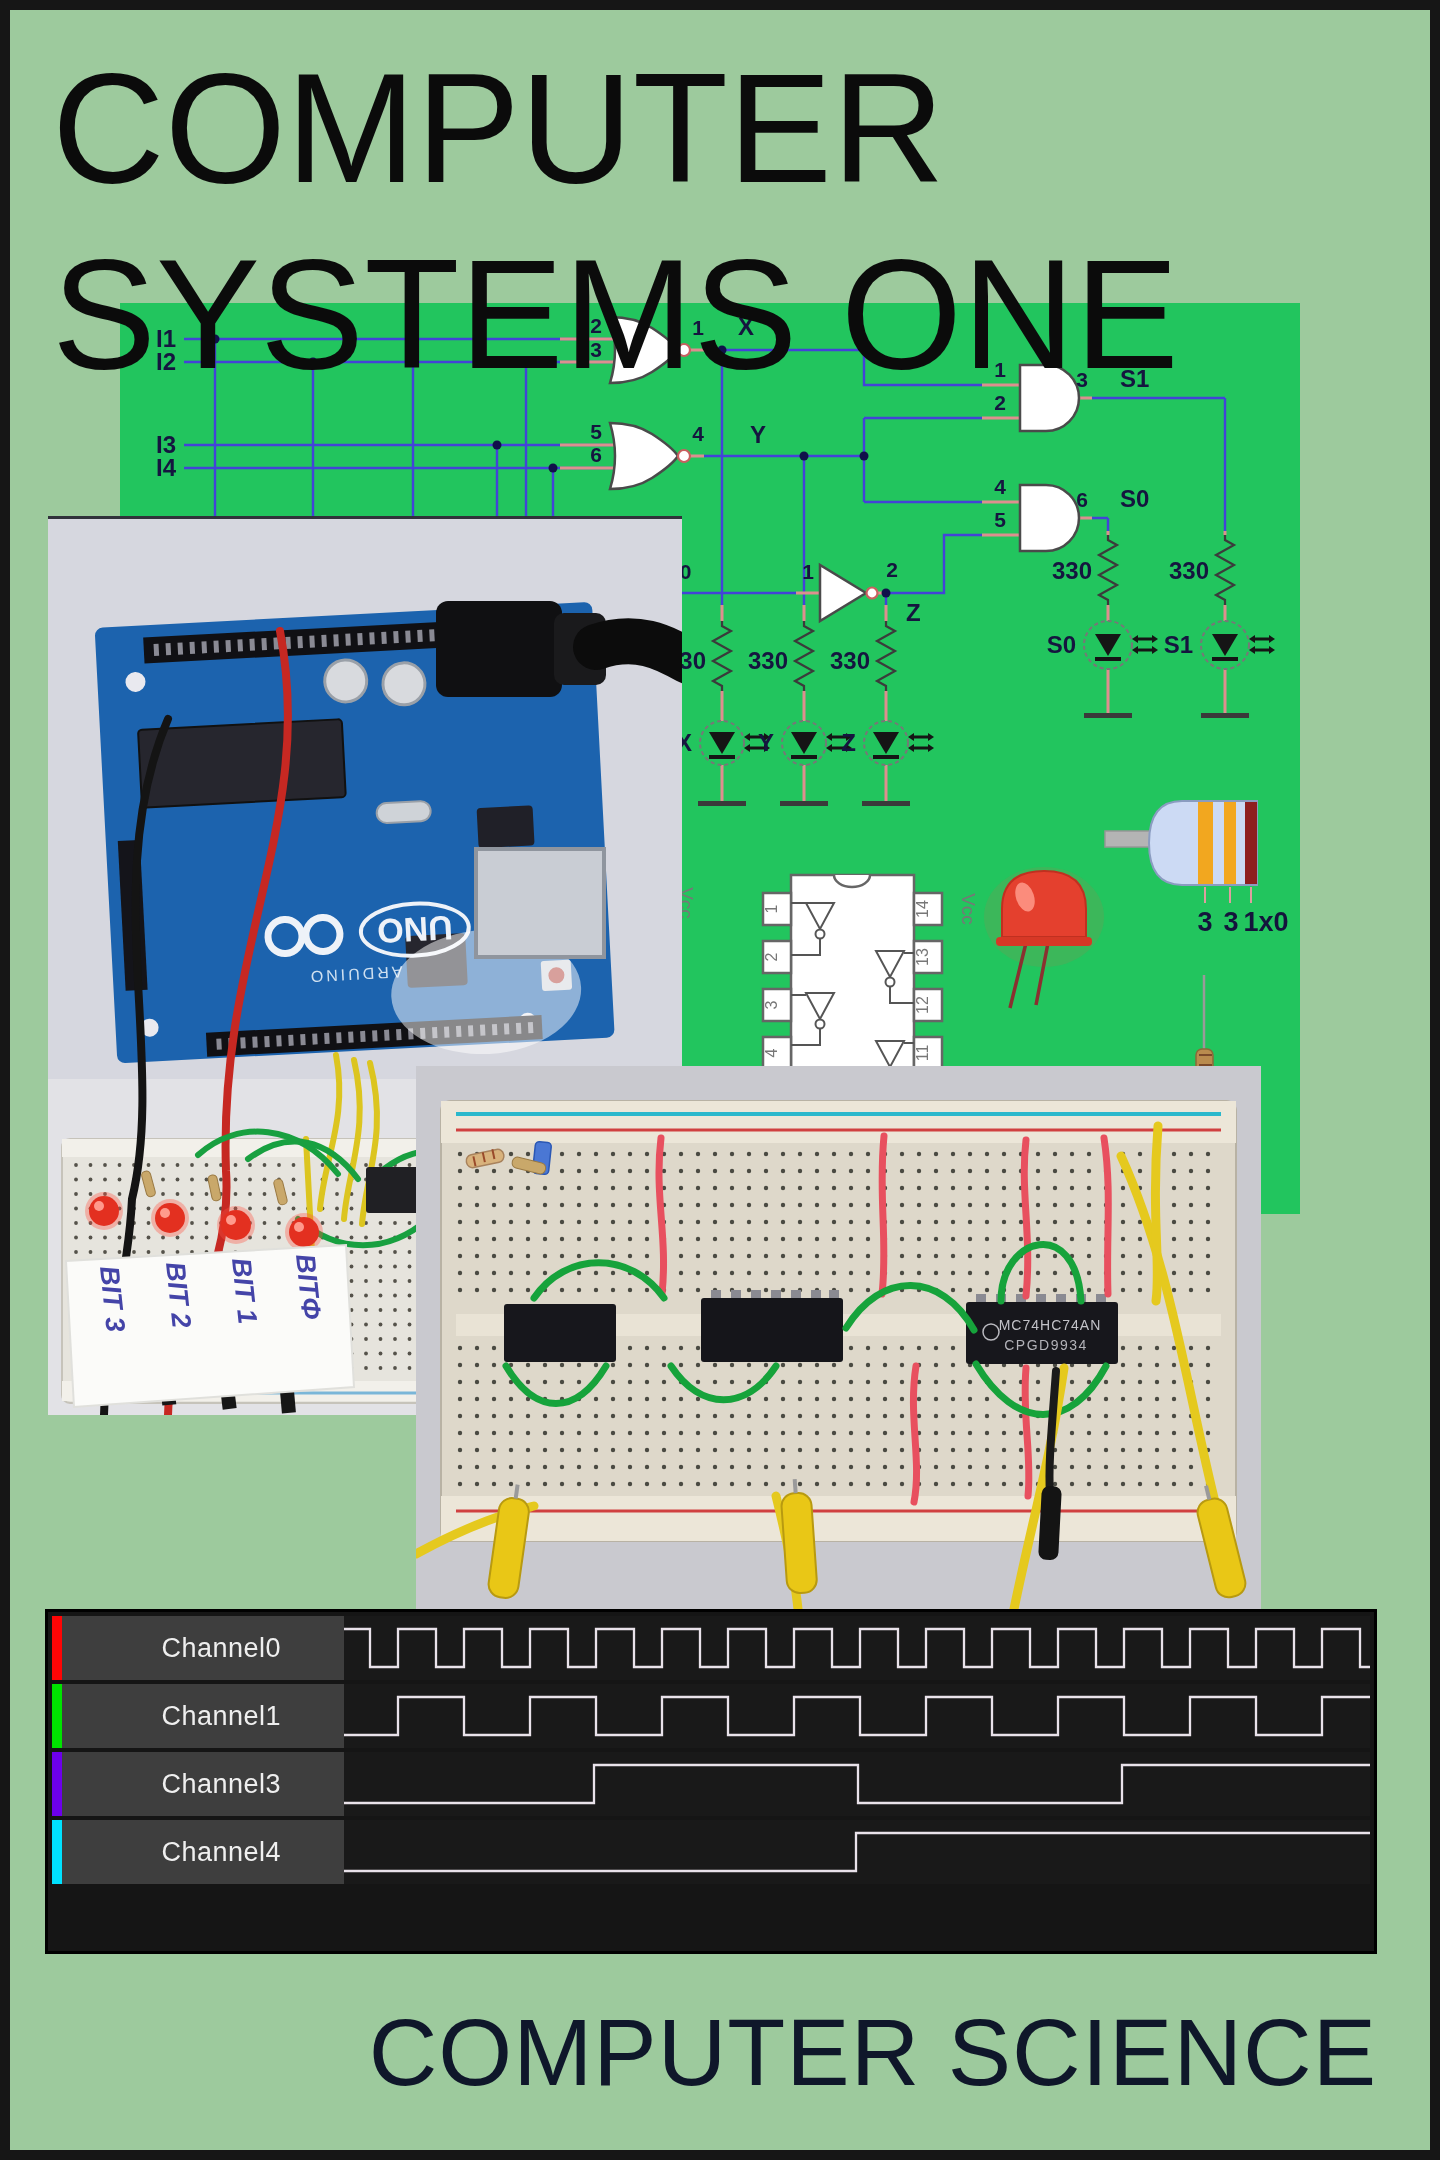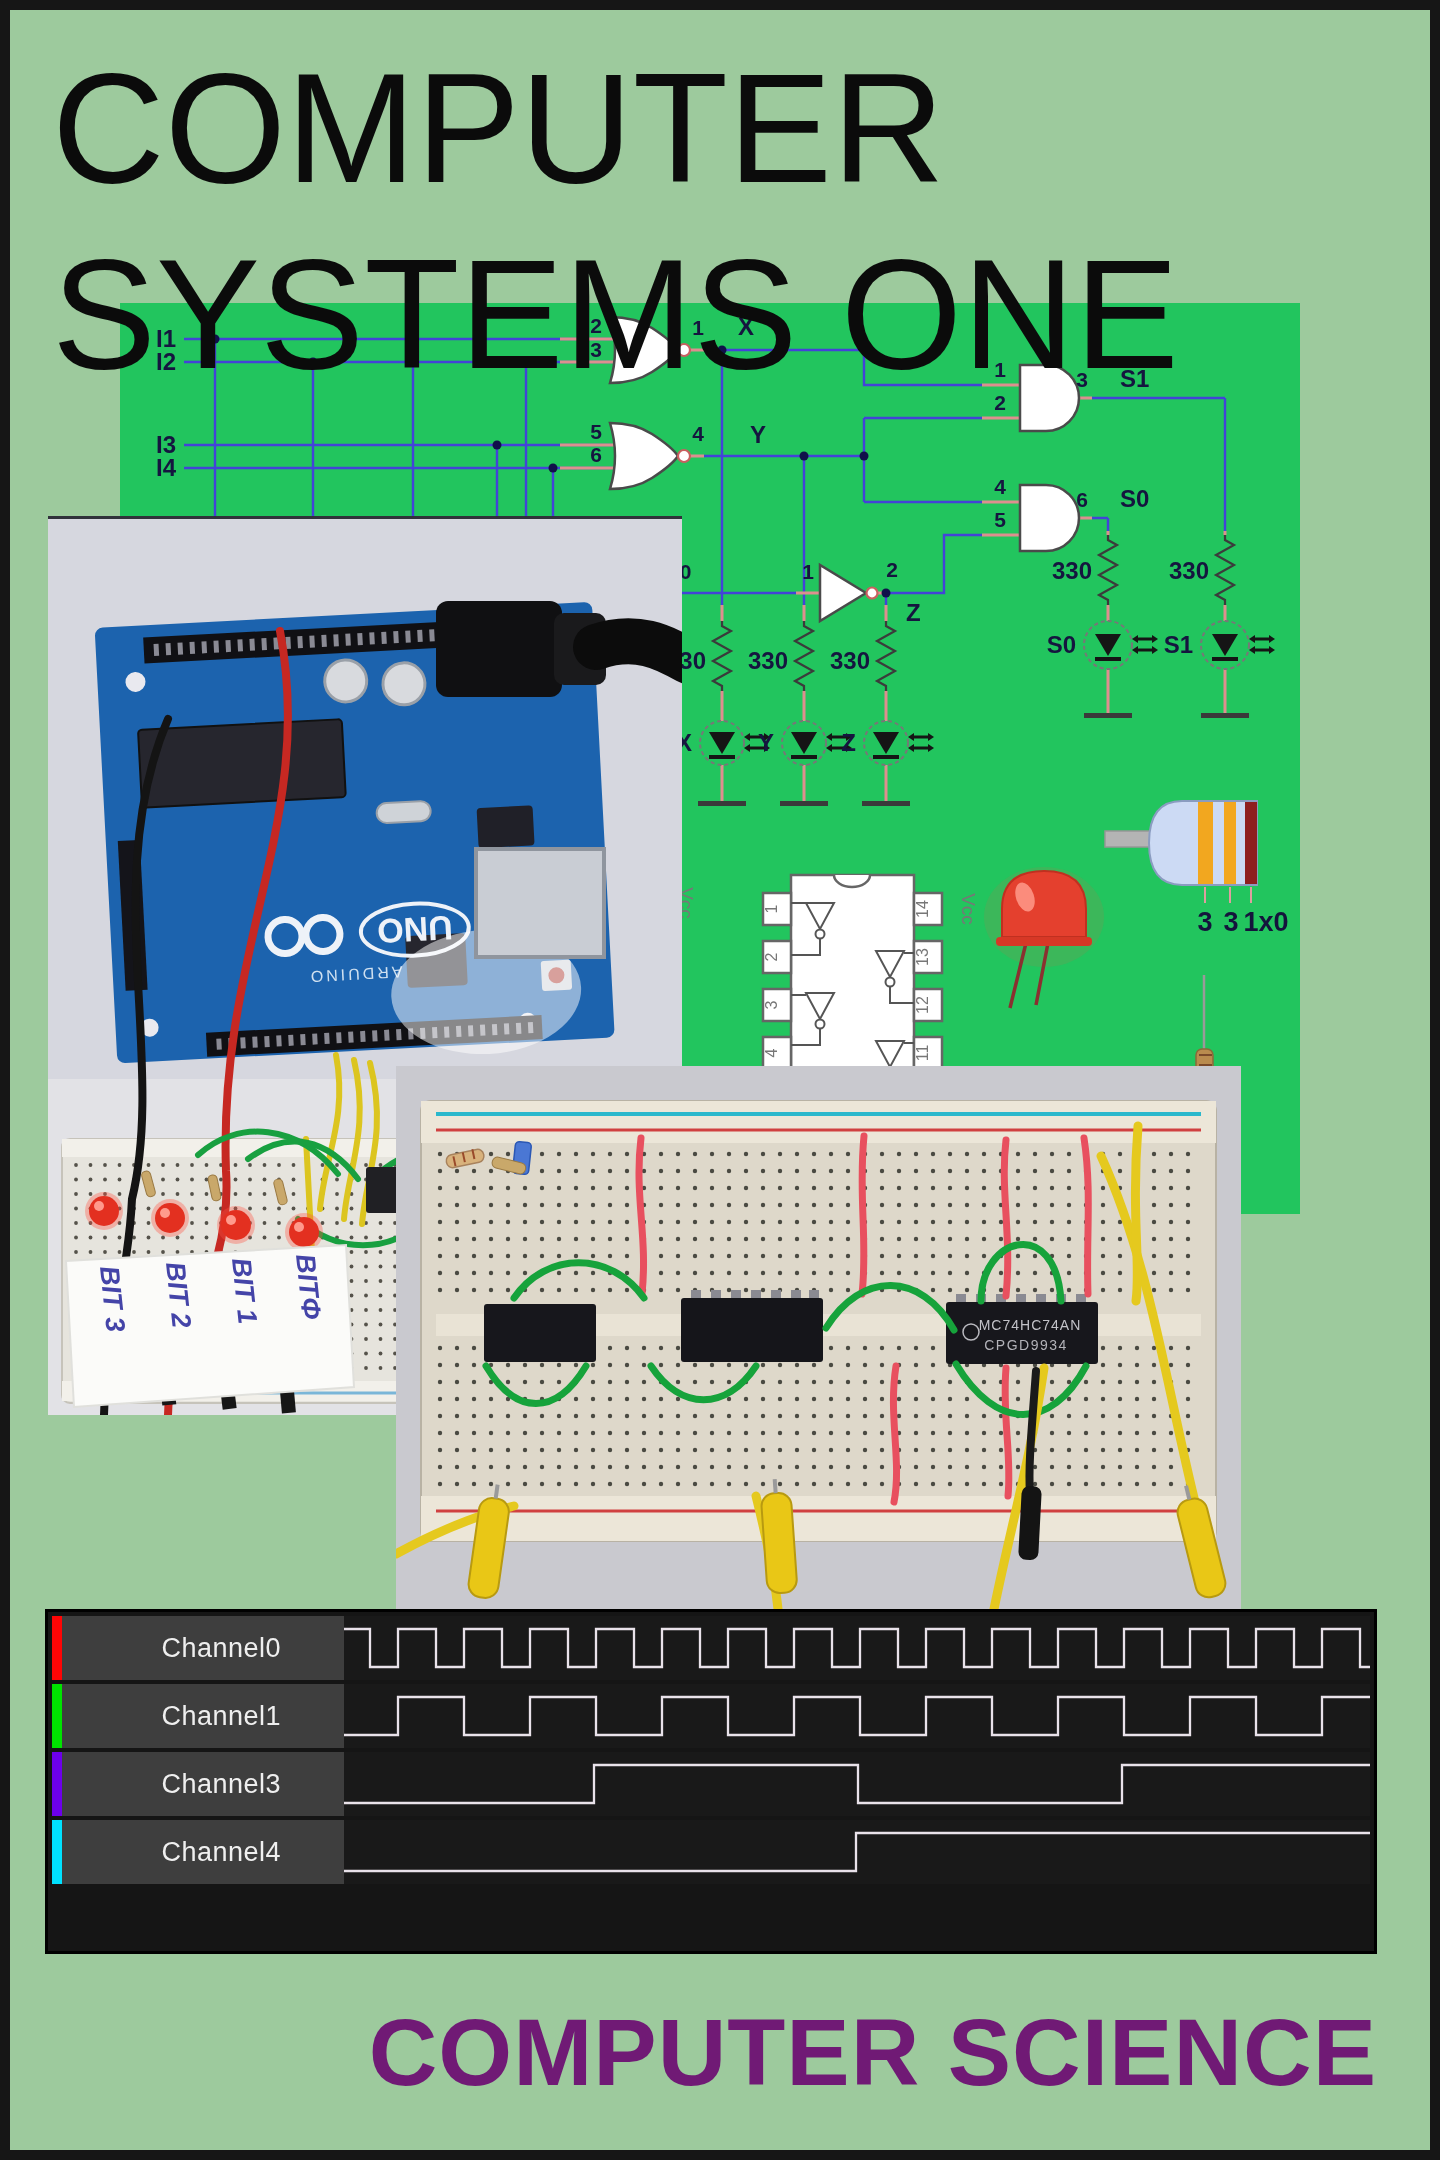--- a/index.html
+++ b/index.html
@@ -1,24 +1,24 @@
 <!DOCTYPE html>
 <html><head>
 <meta charset="utf-8">
 <style>
   html,body{margin:0;padding:0;background:#667;}
   .poster{position:relative;width:1440px;height:2160px;background:#9dca9d;border:10px solid #161616;box-sizing:border-box;overflow:hidden;font-family:"Liberation Sans",sans-serif;}
   .abs{position:absolute;}
   .title-line{position:absolute;left:42px;color:#0b0b0b;font-size:156px;font-weight:400;letter-spacing:0px;line-height:156px;white-space:nowrap;z-index:6;}
   .t1{top:40px;}
   .t2{top:226px;}
-  .footer{position:absolute;right:53px;top:1988px;color:#701a75;font-size:95px;font-weight:700;letter-spacing:1px;white-space:nowrap;z-index:6;}
+  .footer{position:absolute;right:53px;top:1988px;color:#0f172a;font-size:95px;font-weight:400;letter-spacing:1px;white-space:nowrap;z-index:6;}
   .schem-panel{left:110px;top:293px;width:1180px;height:911px;background:#22c55e;z-index:1;}
   .photo1{left:38px;top:506px;width:634px;height:899px;z-index:3;border-top:3px solid #30323a;box-sizing:border-box;}
-  .photo2{left:386px;top:1056px;width:845px;height:414px;z-index:4;}
+  .photo2{left:406px;top:1056px;width:845px;height:414px;z-index:4;}
   .analyzer{left:35px;top:1599px;width:1332px;height:345px;background:#151515;border:3px solid #000;box-sizing:border-box;padding:4px 4px 0 4px;z-index:5;}
   .la-row{display:flex;height:64px;margin-bottom:4px;}
   .la-strip{width:12px;height:100%;}
   .la-label{width:282px;background:#3e3e3e;color:#efefef;font-size:27px;display:flex;align-items:center;justify-content:center;letter-spacing:0.5px;padding-left:36px;}
   .la-wave{flex:1;background:#191919;}
   svg text{font-family:"Liberation Sans",sans-serif;}
 </style>
 </head>
 <body>
 

